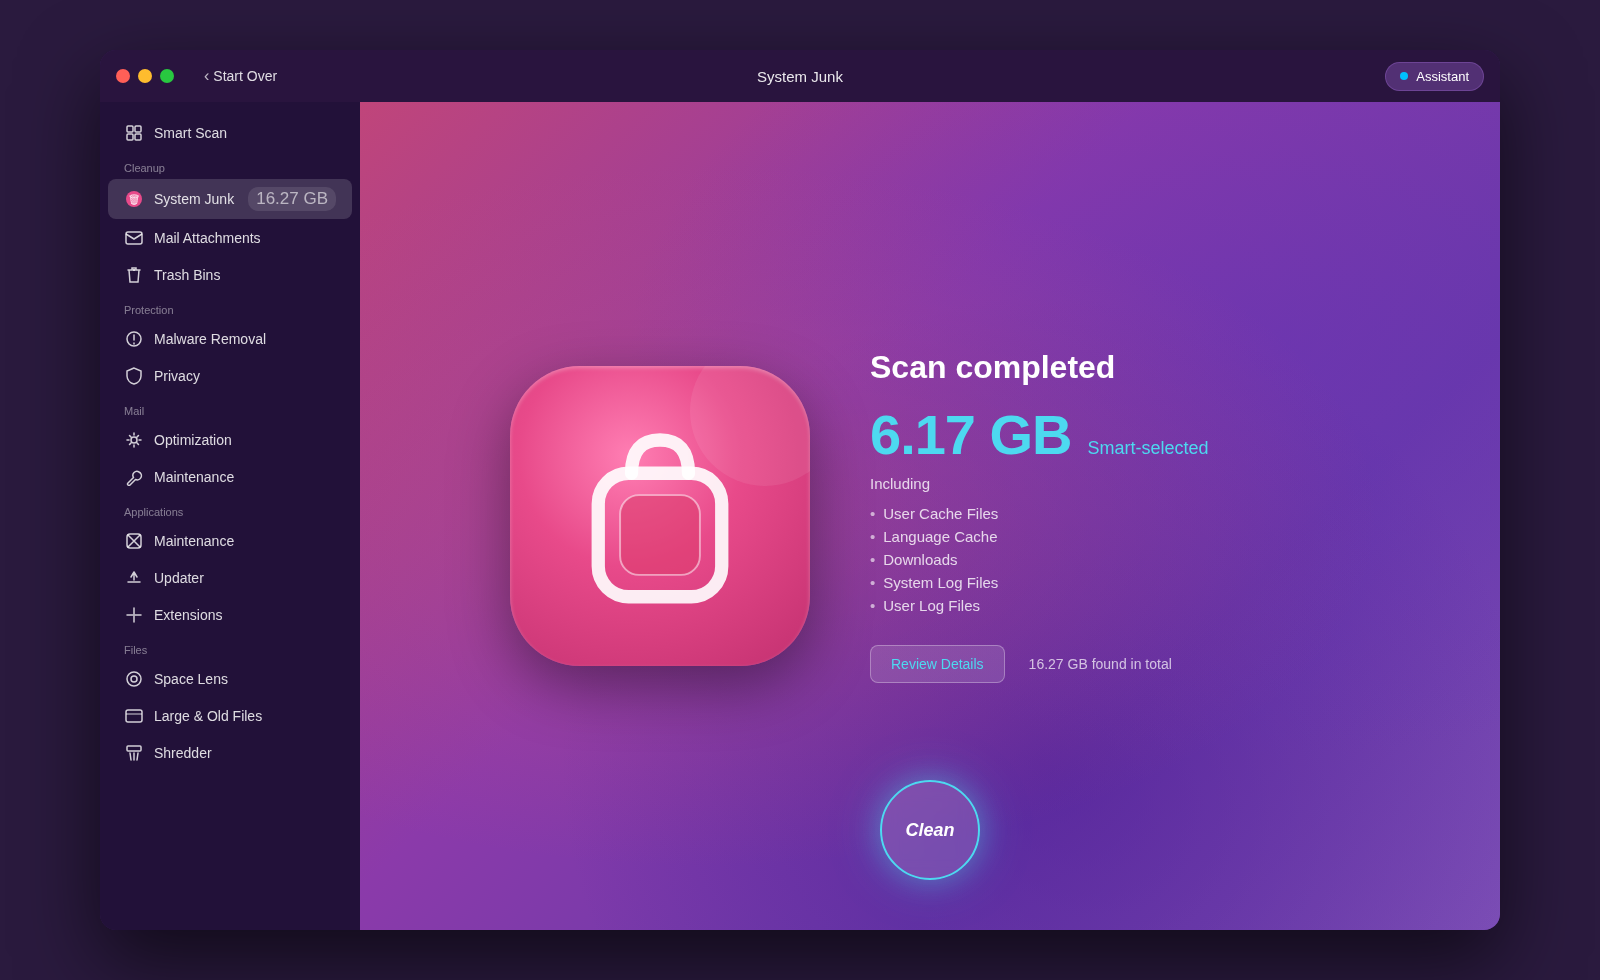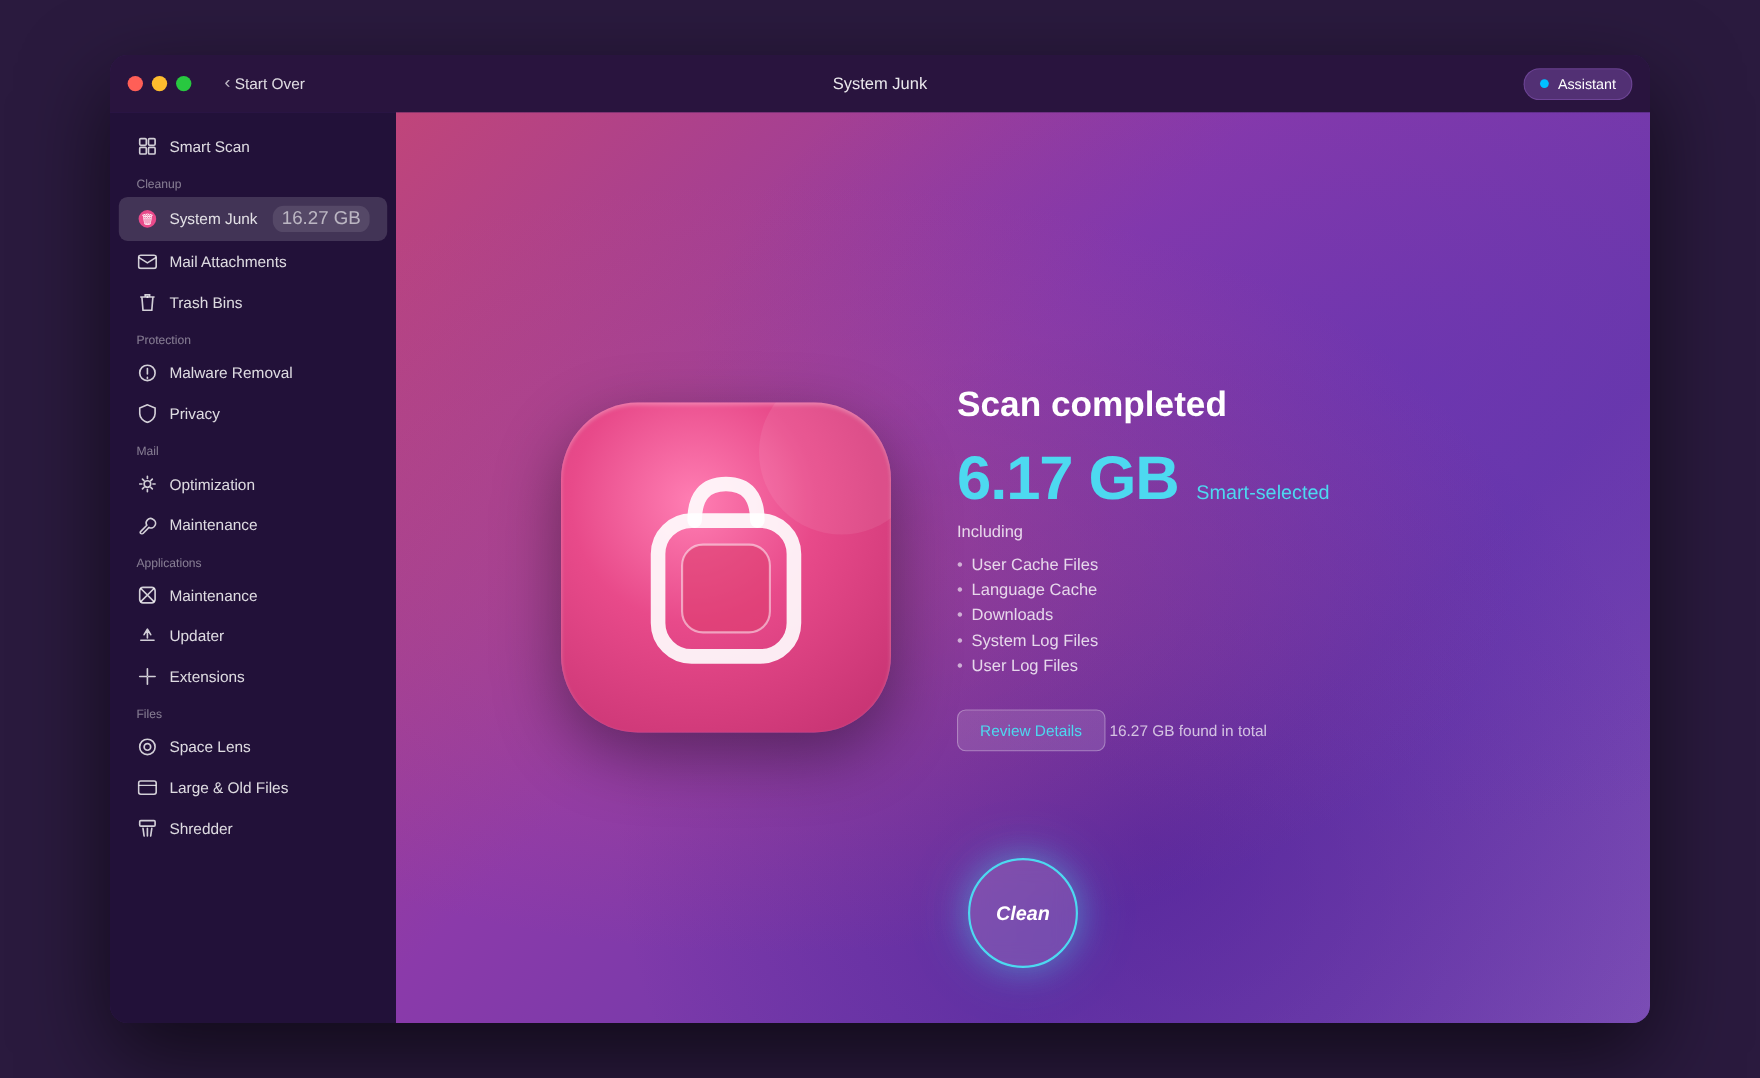--- a/index.html
+++ b/index.html
@@ -274,21 +274,21 @@
     }
 
     .file-list li::before {
       content: '•';
       color: rgba(255,255,255,0.6);
     }
 
     .bottom-row {
       display: flex;
       align-items: center;
-      gap: 4px;
+      gap: 24px;
     }
 
     .review-details-btn {
       background: rgba(255,255,255,0.12);
       border: 1px solid rgba(255,255,255,0.3);
       color: #4dd9f0;
       font-size: 14px;
       padding: 10px 20px;
       border-radius: 8px;
       cursor: pointer;

